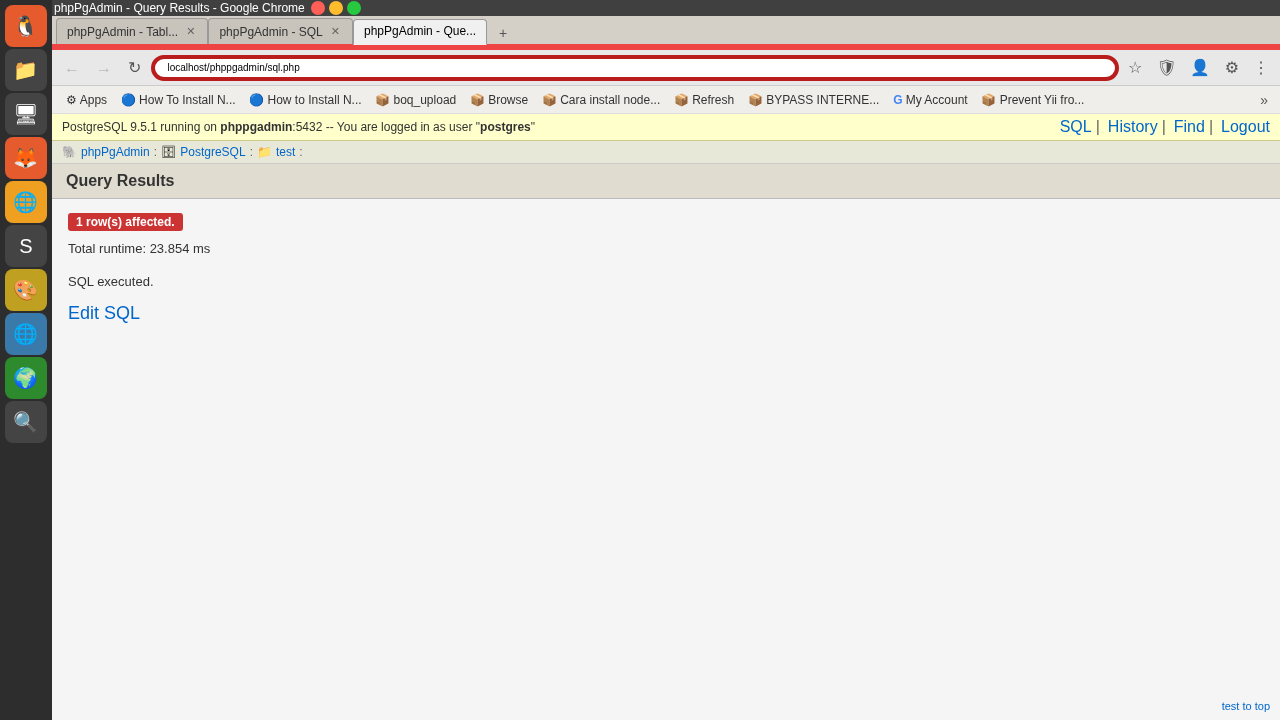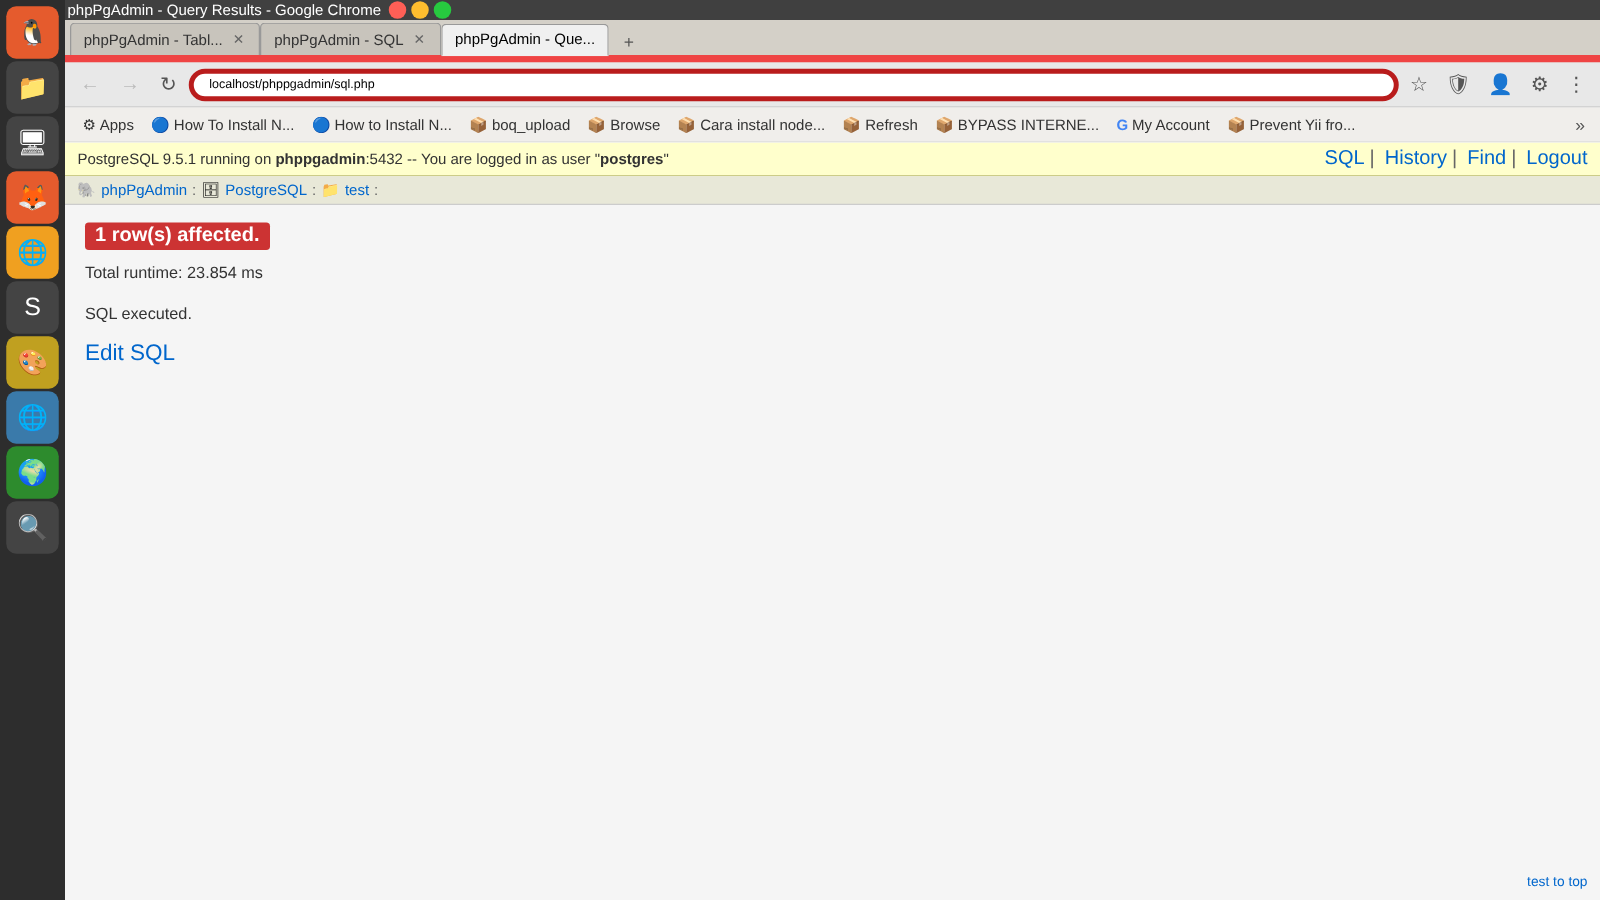--- a/index.html
+++ b/index.html
@@ -246,21 +246,21 @@
     .results-body {
       padding: 14px 16px;
     }
 
     .affected-badge {
       display: inline-block;
       background: #cc3333;
       color: white;
       padding: 2px 8px;
       border-radius: 3px;
-      font-size: 16px;
+      font-size: 12px;
       font-weight: bold;
       margin-bottom: 10px;
     }
 
     .runtime-text {
       font-size: 13px;
       color: #333;
       margin-bottom: 18px;
     }
 
@@ -409,20 +409,23 @@
       <a href="#">phpPgAdmin</a>
       <span class="breadcrumb-sep">:</span>
       <span>🗄</span>
       <a href="#">PostgreSQL</a>
       <span class="breadcrumb-sep">:</span>
       <span>📁</span>
       <a href="#">test</a>
       <span class="breadcrumb-sep">:</span>
     </div>
 
+    <div class="query-results-heading">
+      <span>Query Results</span>
+    </div>
 
     <div class="results-body">
       <div class="affected-badge">1 row(s) affected.</div>
       <div class="runtime-text">Total runtime: 23.854 ms</div>
       <div class="executed-text">SQL executed.</div>
       <a href="#" class="edit-sql-link">Edit SQL</a>
     </div>
 
   </div>
 

